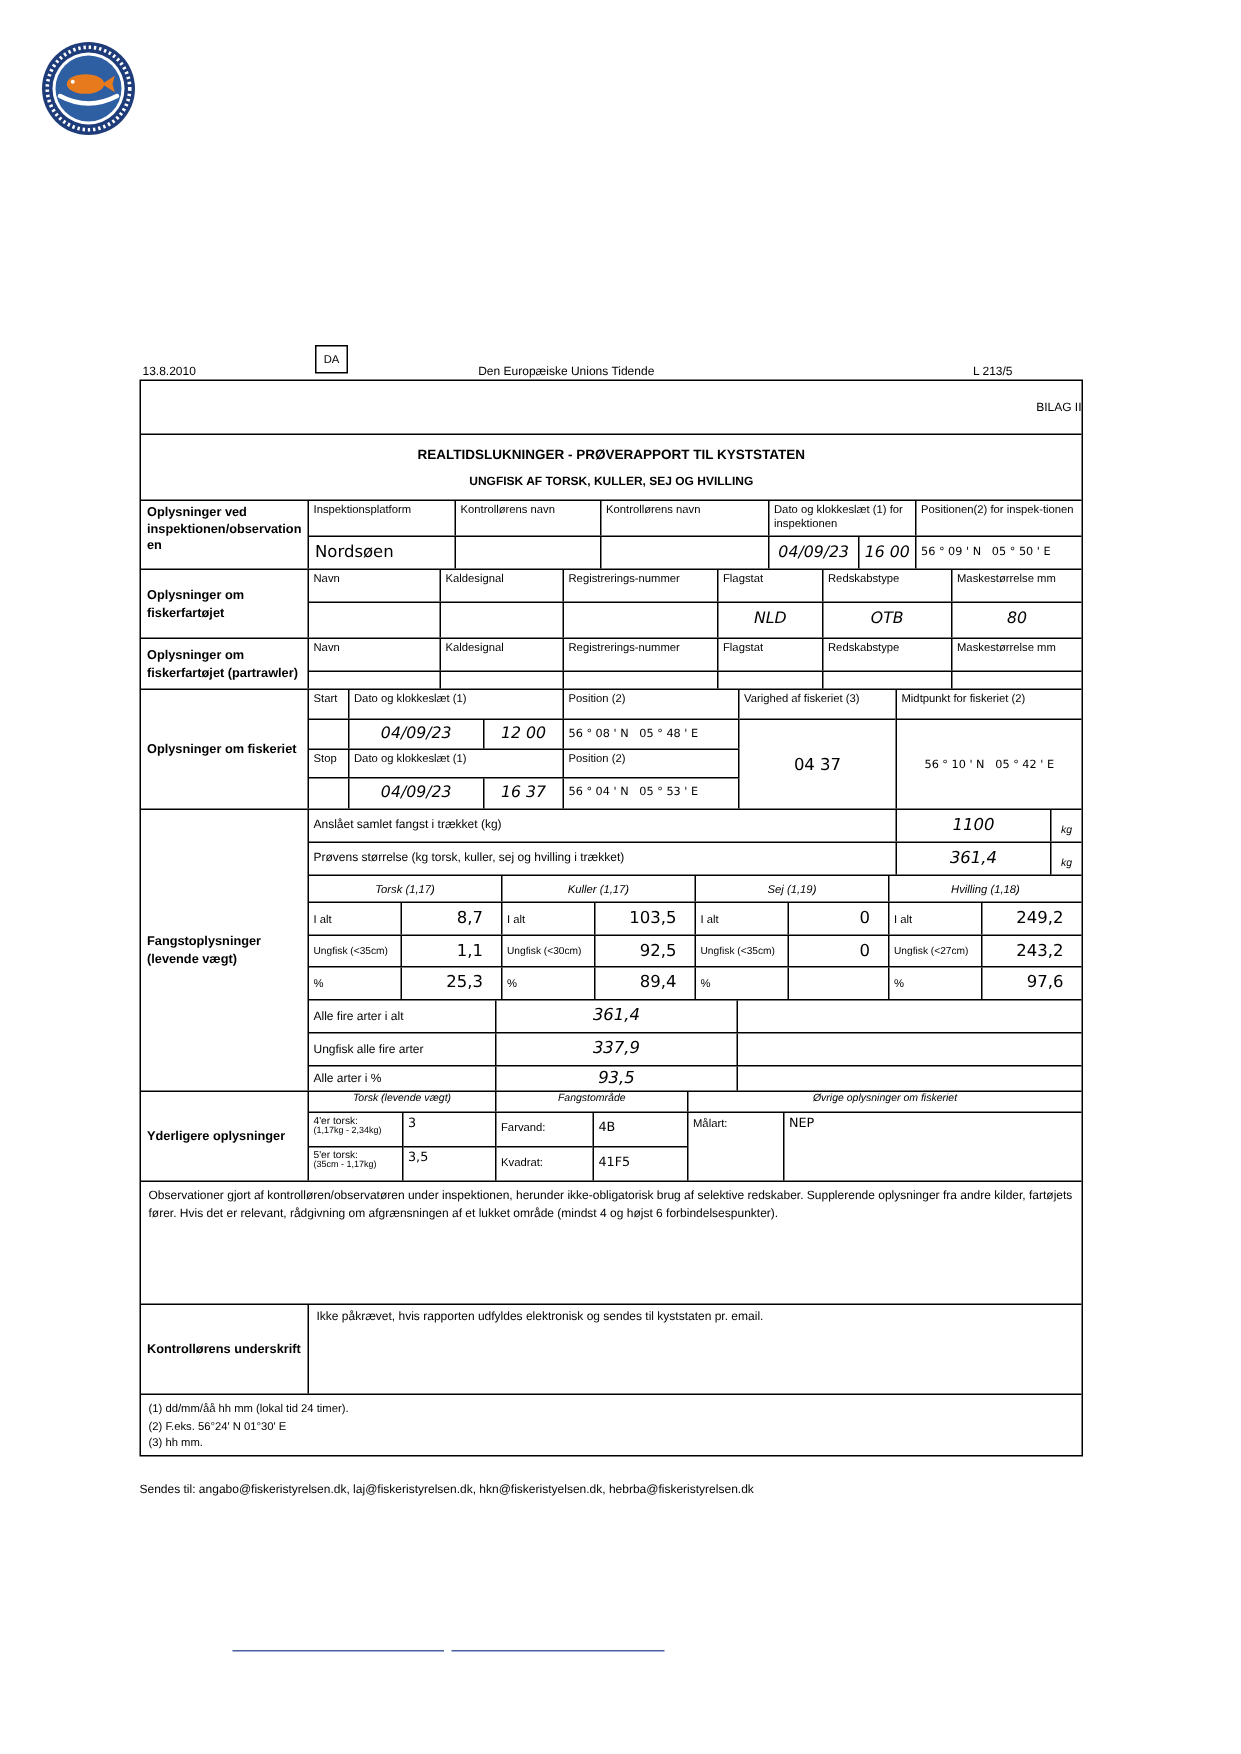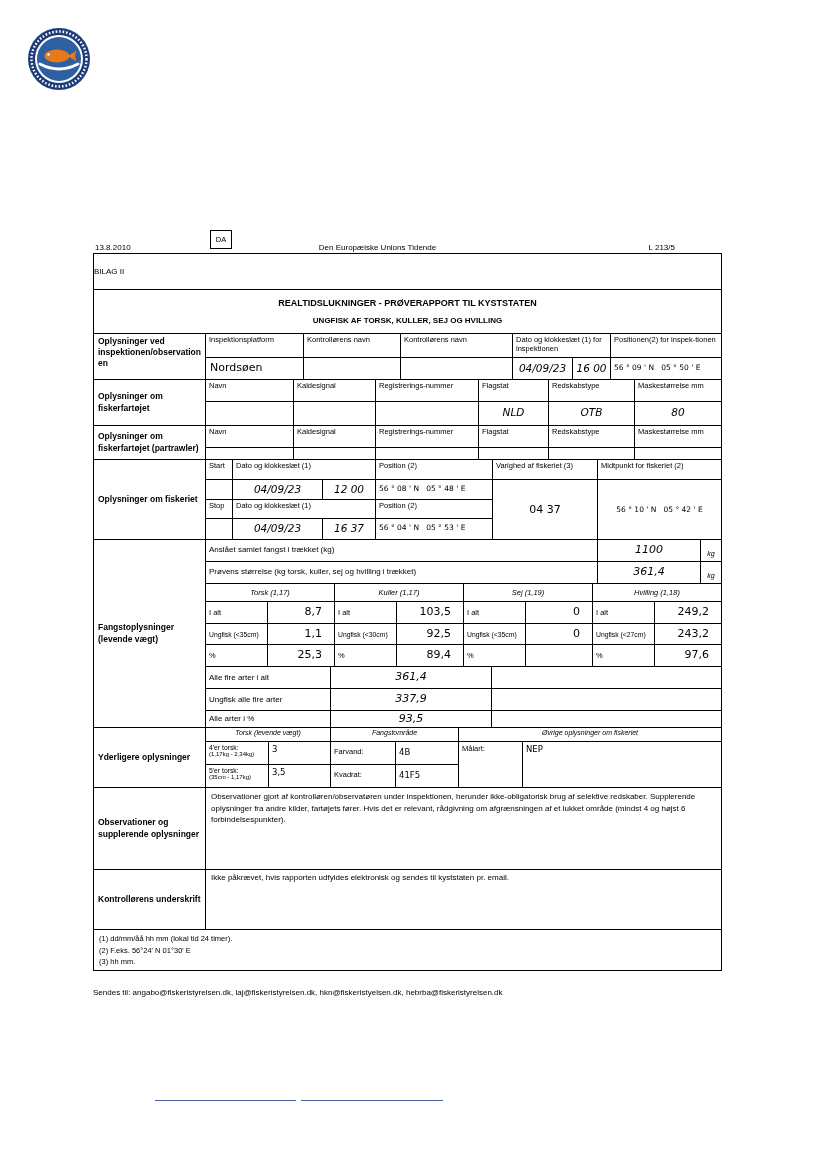--- a/index.html
+++ b/index.html
@@ -72,21 +72,21 @@
 
   <div class="pg-header">
     <span class="ph-date">13.8.2010</span>
     <span class="ph-da">DA</span>
     <span class="ph-title">Den Europæiske Unions Tidende</span>
     <span class="ph-page">L 213/5</span>
   </div>
 
   <div class="form-table">
 
-    <div class="sec" style="height:36px; justify-content:flex-start; align-items:center">
+    <div class="sec" style="height:36px; justify-content:flex-end; align-items:center">
       <div style="font-size:8px">BILAG II</div>
     </div>
 
     <div class="sec" style="height:44px; flex-direction:column; justify-content:center; align-items:center; gap:8px">
       <div style="font-weight:bold; font-size:9px">REALTIDSLUKNINGER - PRØVERAPPORT TIL KYSTSTATEN</div>
       <div style="font-weight:bold; font-size:8px">UNGFISK AF TORSK, KULLER, SEJ OG HVILLING</div>
     </div>
 
     <div class="sec" style="height:46px">
       <div class="sec-label top">Oplysninger ved inspektionen/observationen</div>
@@ -293,21 +293,20 @@
             <div class="subcell" style="font-size:7.5px">Målart:</div>
           </div>
           <div class="subcol" style="flex:1">
             <div class="subcell val" style="font-size:8.5px">NEP</div>
           </div>
         </div>
       </div>
     </div>
 
     <div class="sec" style="height:82px">
-      <div class="sec-label">Observationer og supplerende oplysninger</div>
       <div class="sec-body" style="padding:3px 5px">
         <div style="font-size:8px; line-height:1.45">Observationer gjort af kontrolløren/observatøren under inspektionen, herunder ikke-obligatorisk brug af selektive redskaber. Supplerende oplysninger fra andre kilder, fartøjets fører. Hvis det er relevant, rådgivning om afgrænsningen af et lukket område (mindst 4 og højst 6 forbindelsespunkter).</div>
       </div>
     </div>
 
     <div class="sec" style="height:60px">
       <div class="sec-label">Kontrollørens underskrift</div>
       <div class="sec-body" style="padding:3px 5px">
         <div style="font-size:8px">Ikke påkrævet, hvis rapporten udfyldes elektronisk og sendes til kyststaten pr. email.</div>
       </div>

